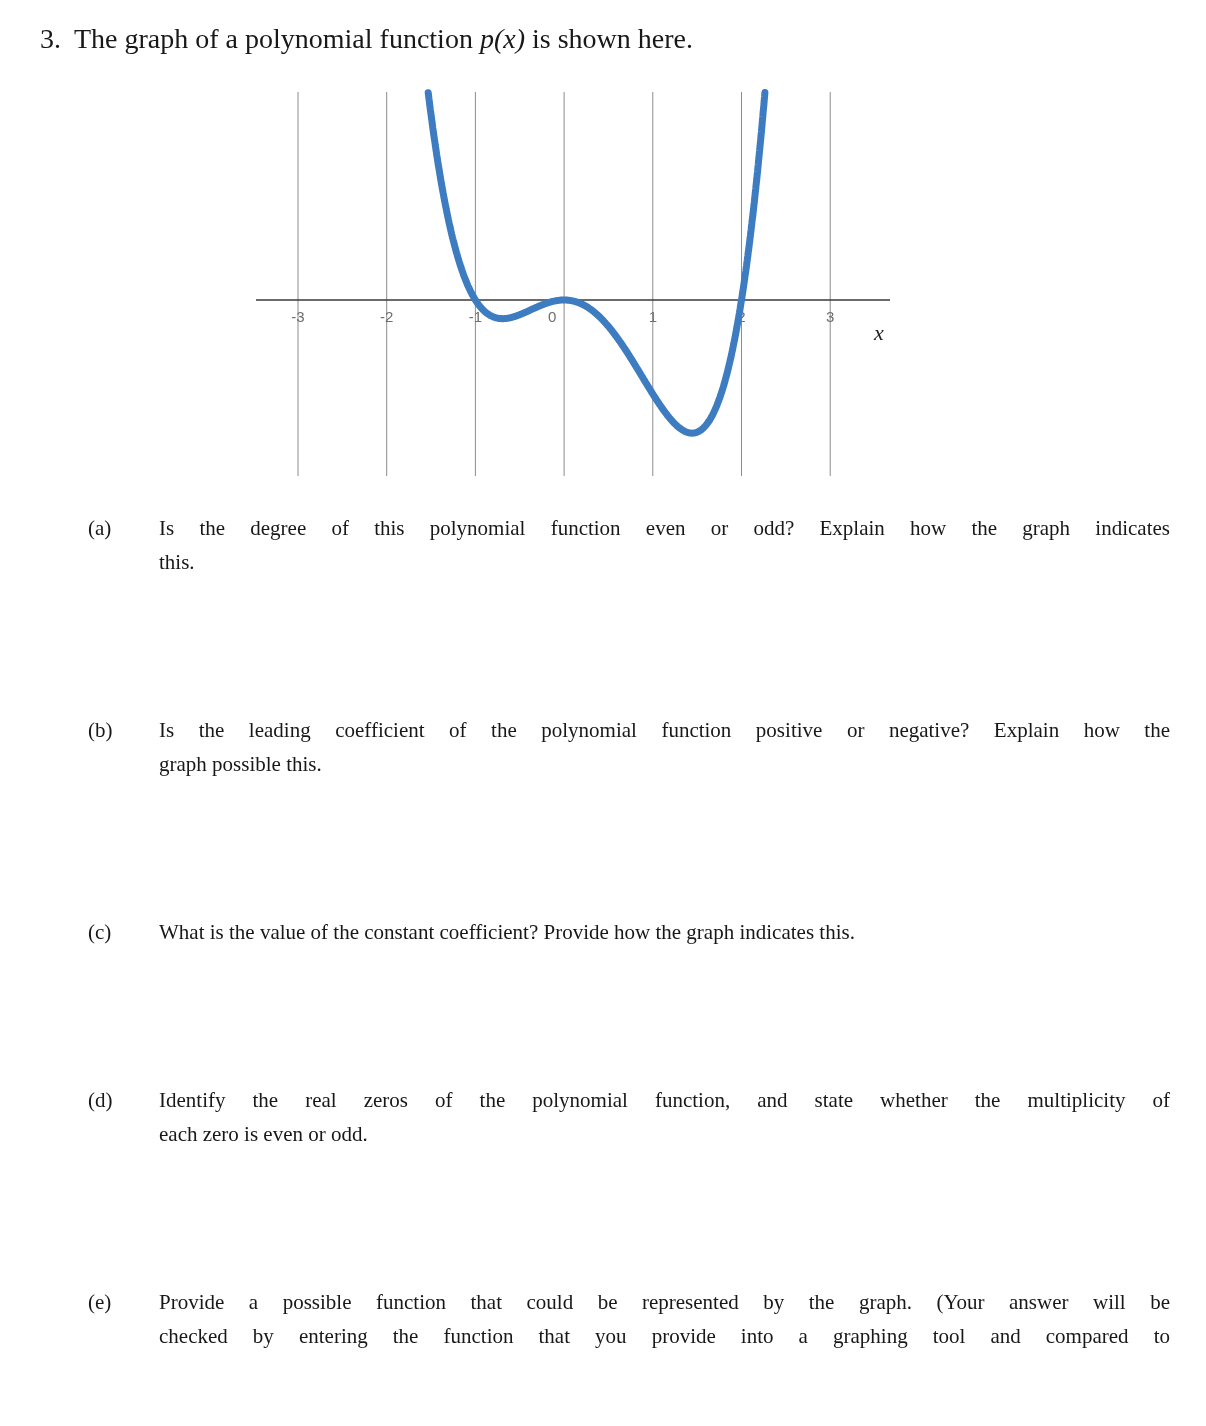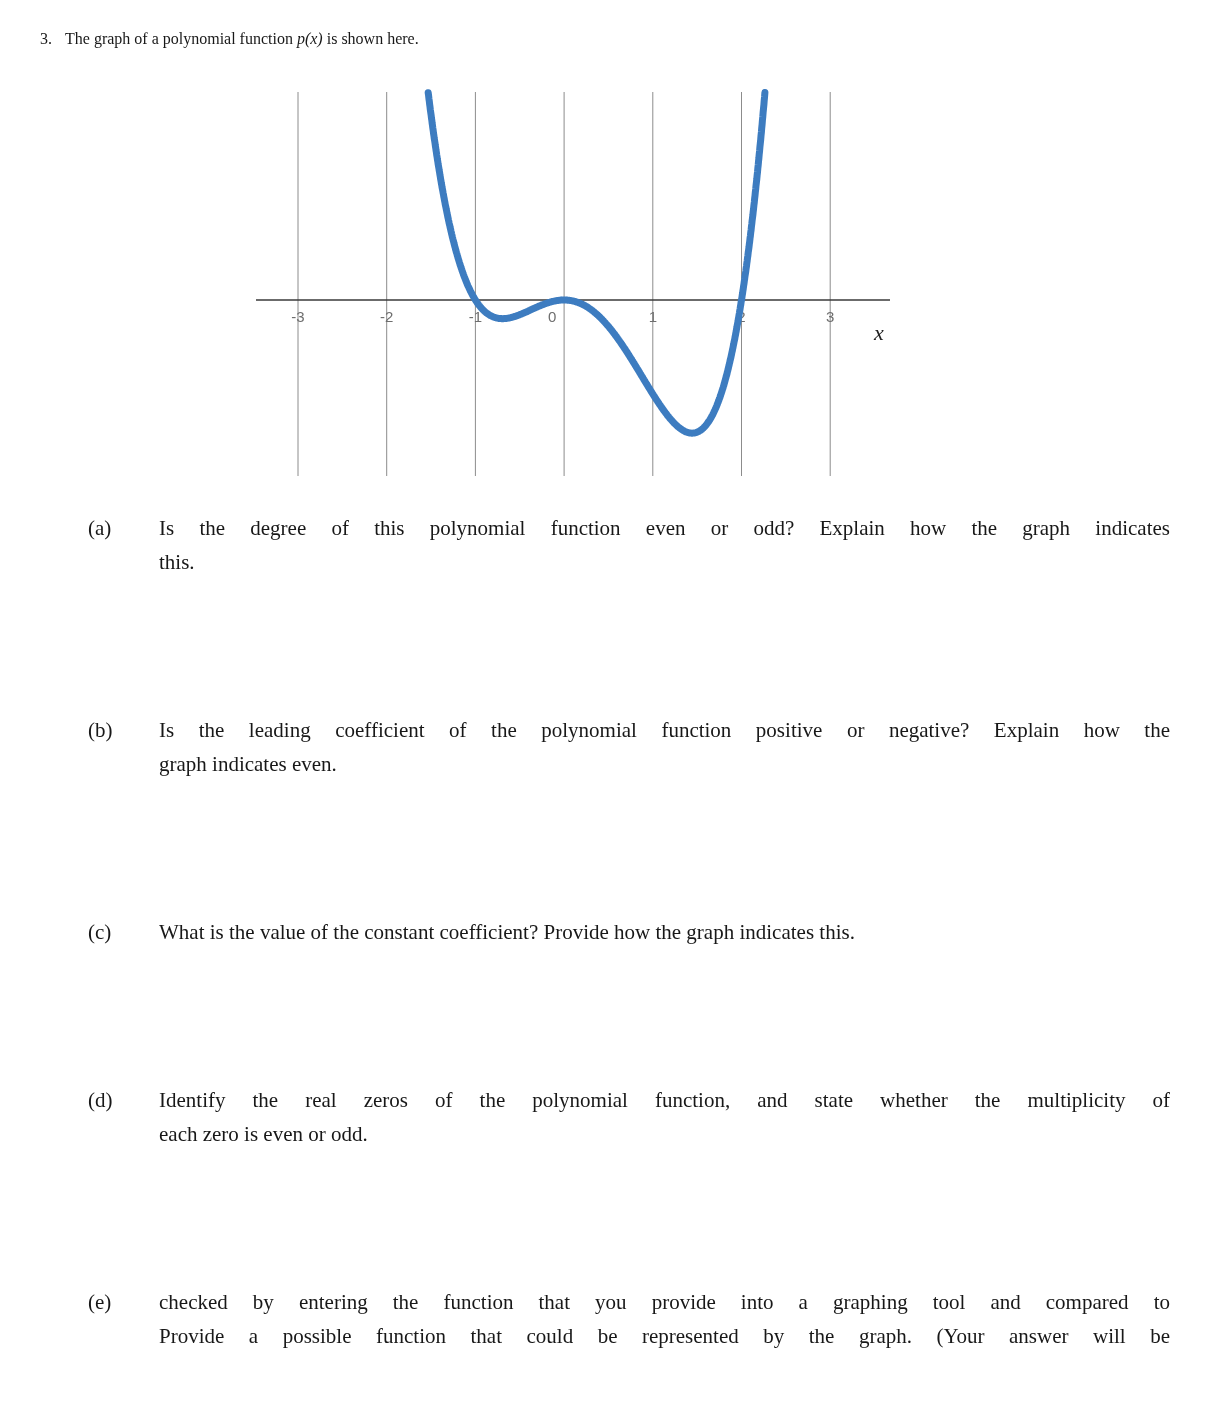--- a/index.html
+++ b/index.html
@@ -3,21 +3,21 @@
 <meta charset="utf-8">
 <style>
   * { margin: 0; padding: 0; box-sizing: border-box; }
   html, body { background: #ffffff; }
   body {
     width: 1206px; height: 1426px;
     font-family: "Liberation Serif", serif;
     color: #181818;
   }
   .page { position: relative; width: 1206px; height: 1426px; overflow: hidden; padding-top: 23px; }
-  .intro { margin-left: 40px; font-size: 16px; line-height: 32px; }
+  .intro { margin-left: 40px; font-size: 28px; line-height: 32px; }
   .pnum { margin-right: 13px; }
   .math { font-style: italic; }
   .graphwrap { margin-left: 254px; margin-top: 33px; width: 640px; height: 392px; }
   .questions { margin-top: 31px; }
   .question { position: relative; margin-left: 134px; width: 1036px; font-size: 21px; margin-bottom: 134px; }
   .qlabel { position: absolute; left: -46px; top: 0; line-height: 34px; }
   .qline { line-height: 34px; margin-left: 25px; }
   .just { text-align: justify; text-align-last: justify; }
 </style>
 </head>
@@ -53,31 +53,31 @@
 
   <div class="questions">
       <div class="question">
         <span class="qlabel">(a)</span>
         <div class="qline just">Is the degree of this polynomial function even or odd? Explain how the graph indicates</div>
         <div class="qline">this.</div>
       </div>
       <div class="question">
         <span class="qlabel">(b)</span>
         <div class="qline just">Is the leading coefficient of the polynomial function positive or negative? Explain how the</div>
-        <div class="qline">graph indicates even.</div>
+        <div class="qline">graph possible this.</div>
       </div>
       <div class="question">
         <span class="qlabel">(c)</span>
         <div class="qline">What is the value of the constant coefficient? Provide how the graph indicates this.</div>
       </div>
       <div class="question">
         <span class="qlabel">(d)</span>
         <div class="qline just">Identify the real zeros of the polynomial function, and state whether the multiplicity of</div>
         <div class="qline">each zero is even or odd.</div>
       </div>
       <div class="question">
         <span class="qlabel">(e)</span>
+        <div class="qline just">Provide a possible function that could be represented by the graph. (Your answer will be</div>
         <div class="qline just">checked by entering the function that you provide into a graphing tool and compared to</div>
-        <div class="qline just">Provide a possible function that could be represented by the graph. (Your answer will be</div>
       </div>
     </div>
 
 </div>
 
 </body></html>

